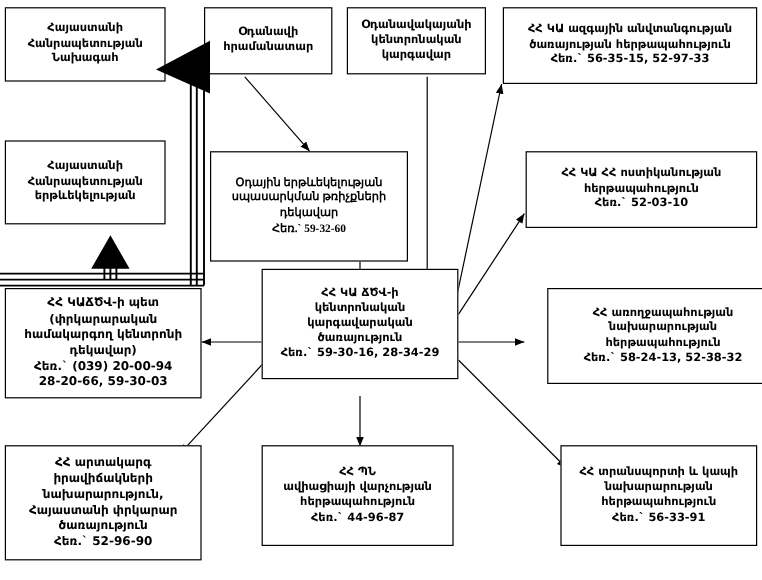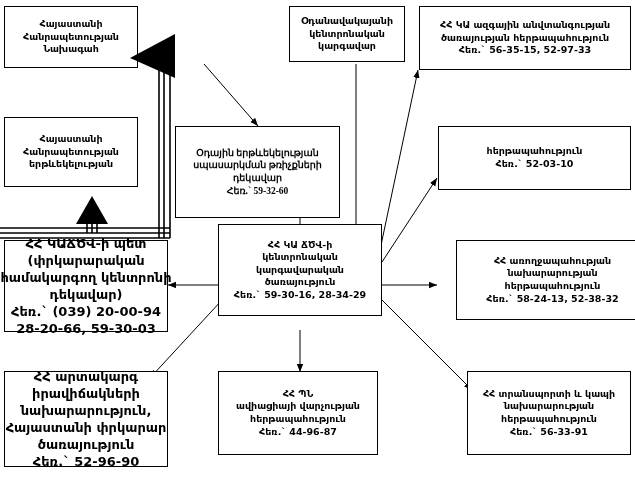--- a/index.html
+++ b/index.html
@@ -29,21 +29,21 @@
     font-weight: bold;
     font-size: 9.5px;
     line-height: 1.32;
     padding: 18px 3px;
     z-index: 3;
   }
   .node .ln {
     display: block;
     white-space: nowrap;
   }
-  .node.small { font-size: 13px; }
+  .node.small { font-size: 10px; }
   .svg-layer {
     position: absolute;
     left: 0;
     top: 0;
     width: 635px;
     height: 483px;
     z-index: 1;
   }
   .svg-layer.top { z-index: 4; }
 </style>
@@ -109,20 +109,24 @@
     <span class="ln">Հանրապետության</span>
     <span class="ln">Նախագահ</span>
   </div>
 
   <div class="node" style="left:4px; top:117px; width:134px; height:70px;">
     <span class="ln">Հայաստանի</span>
     <span class="ln">Հանրապետության</span>
     <span class="ln">երթևեկելության</span>
   </div>
 
+  <div class="node" style="left:170px; top:6px; width:107px; height:56px;">
+    <span class="ln">Օդանավի</span>
+    <span class="ln">հրամանատար</span>
+  </div>
 
   <div class="node" style="left:289px; top:6px; width:116px; height:56px;">
     <span class="ln">Օդանավակայանի</span>
     <span class="ln">կենտրոնական</span>
     <span class="ln">կարգավար</span>
   </div>
 
   <div class="node" style="left:419px; top:6px; width:212px; height:64px;">
     <span class="ln">ՀՀ ԿԱ ազգային անվտանգության</span>
     <span class="ln">ծառայության հերթապահություն</span>
@@ -130,20 +134,21 @@
   </div>
 
   <div class="node" style="left:175px; top:126px; width:165px; height:92px;font-family:Liberation Serif, serif;">
     <span class="ln">Օդային երթևեկելության</span>
     <span class="ln">սպասարկման թռիչքների</span>
     <span class="ln">դեկավար</span>
     <span class="ln">Հեռ.` 59-32-60</span>
   </div>
 
   <div class="node" style="left:438px; top:126px; width:193px; height:64px;">
+    <span class="ln">ՀՀ ԿԱ ՀՀ ոստիկանության</span>
     <span class="ln">հերթապահություն</span>
     <span class="ln">Հեռ.` 52-03-10</span>
   </div>
 
   <div class="node small" style="left:4px; top:240px; width:164px; height:92px;">
     <span class="ln">ՀՀ ԿԱՃԾՎ-ի պետ</span>
     <span class="ln">(փրկարարական</span>
     <span class="ln">համակարգող կենտրոնի</span>
     <span class="ln">դեկավար)</span>
     <span class="ln">Հեռ.` (039) 20-00-94</span>

